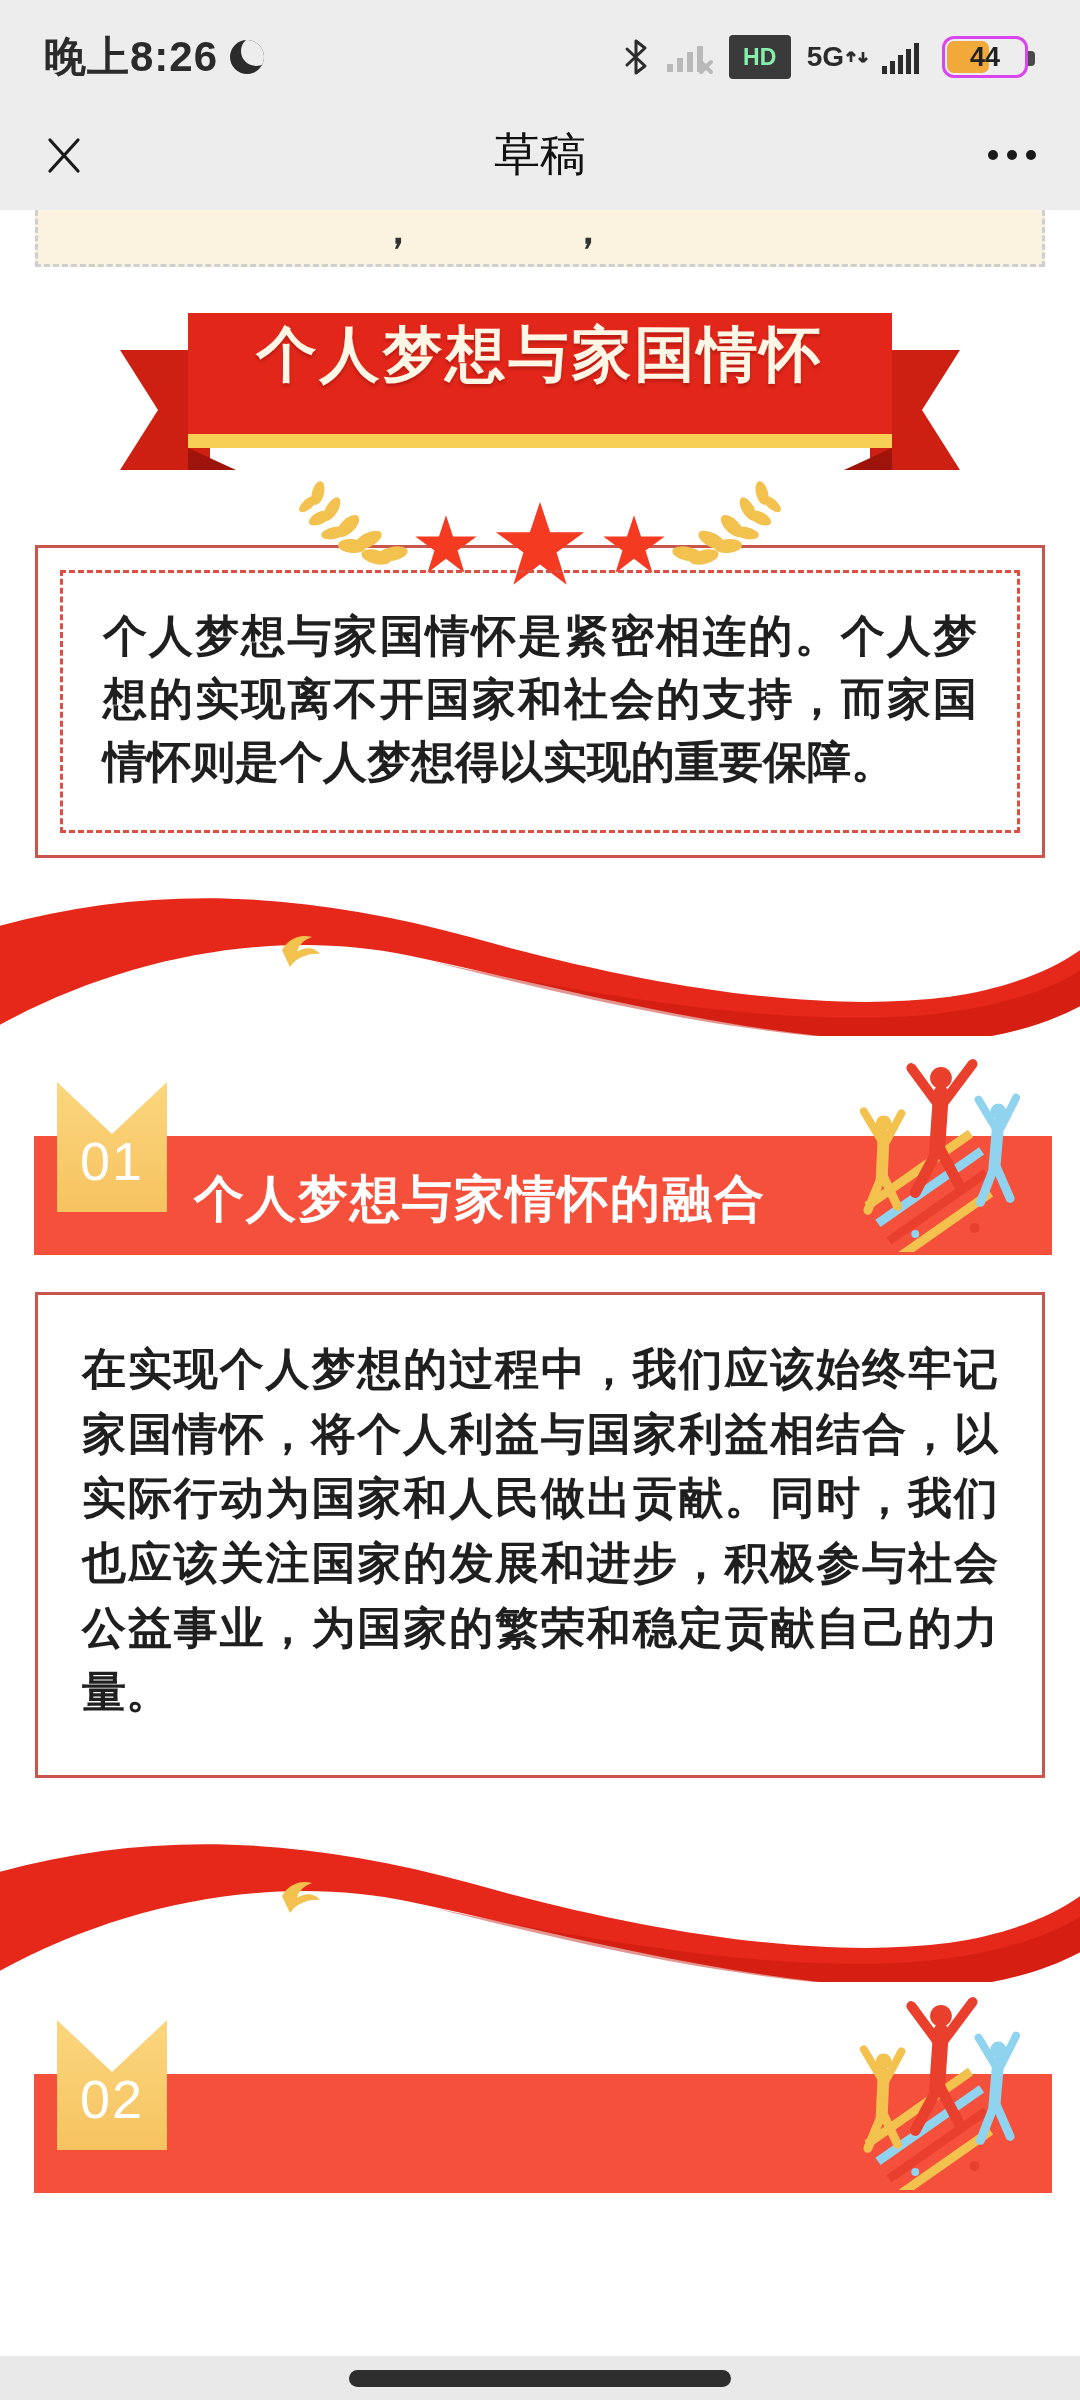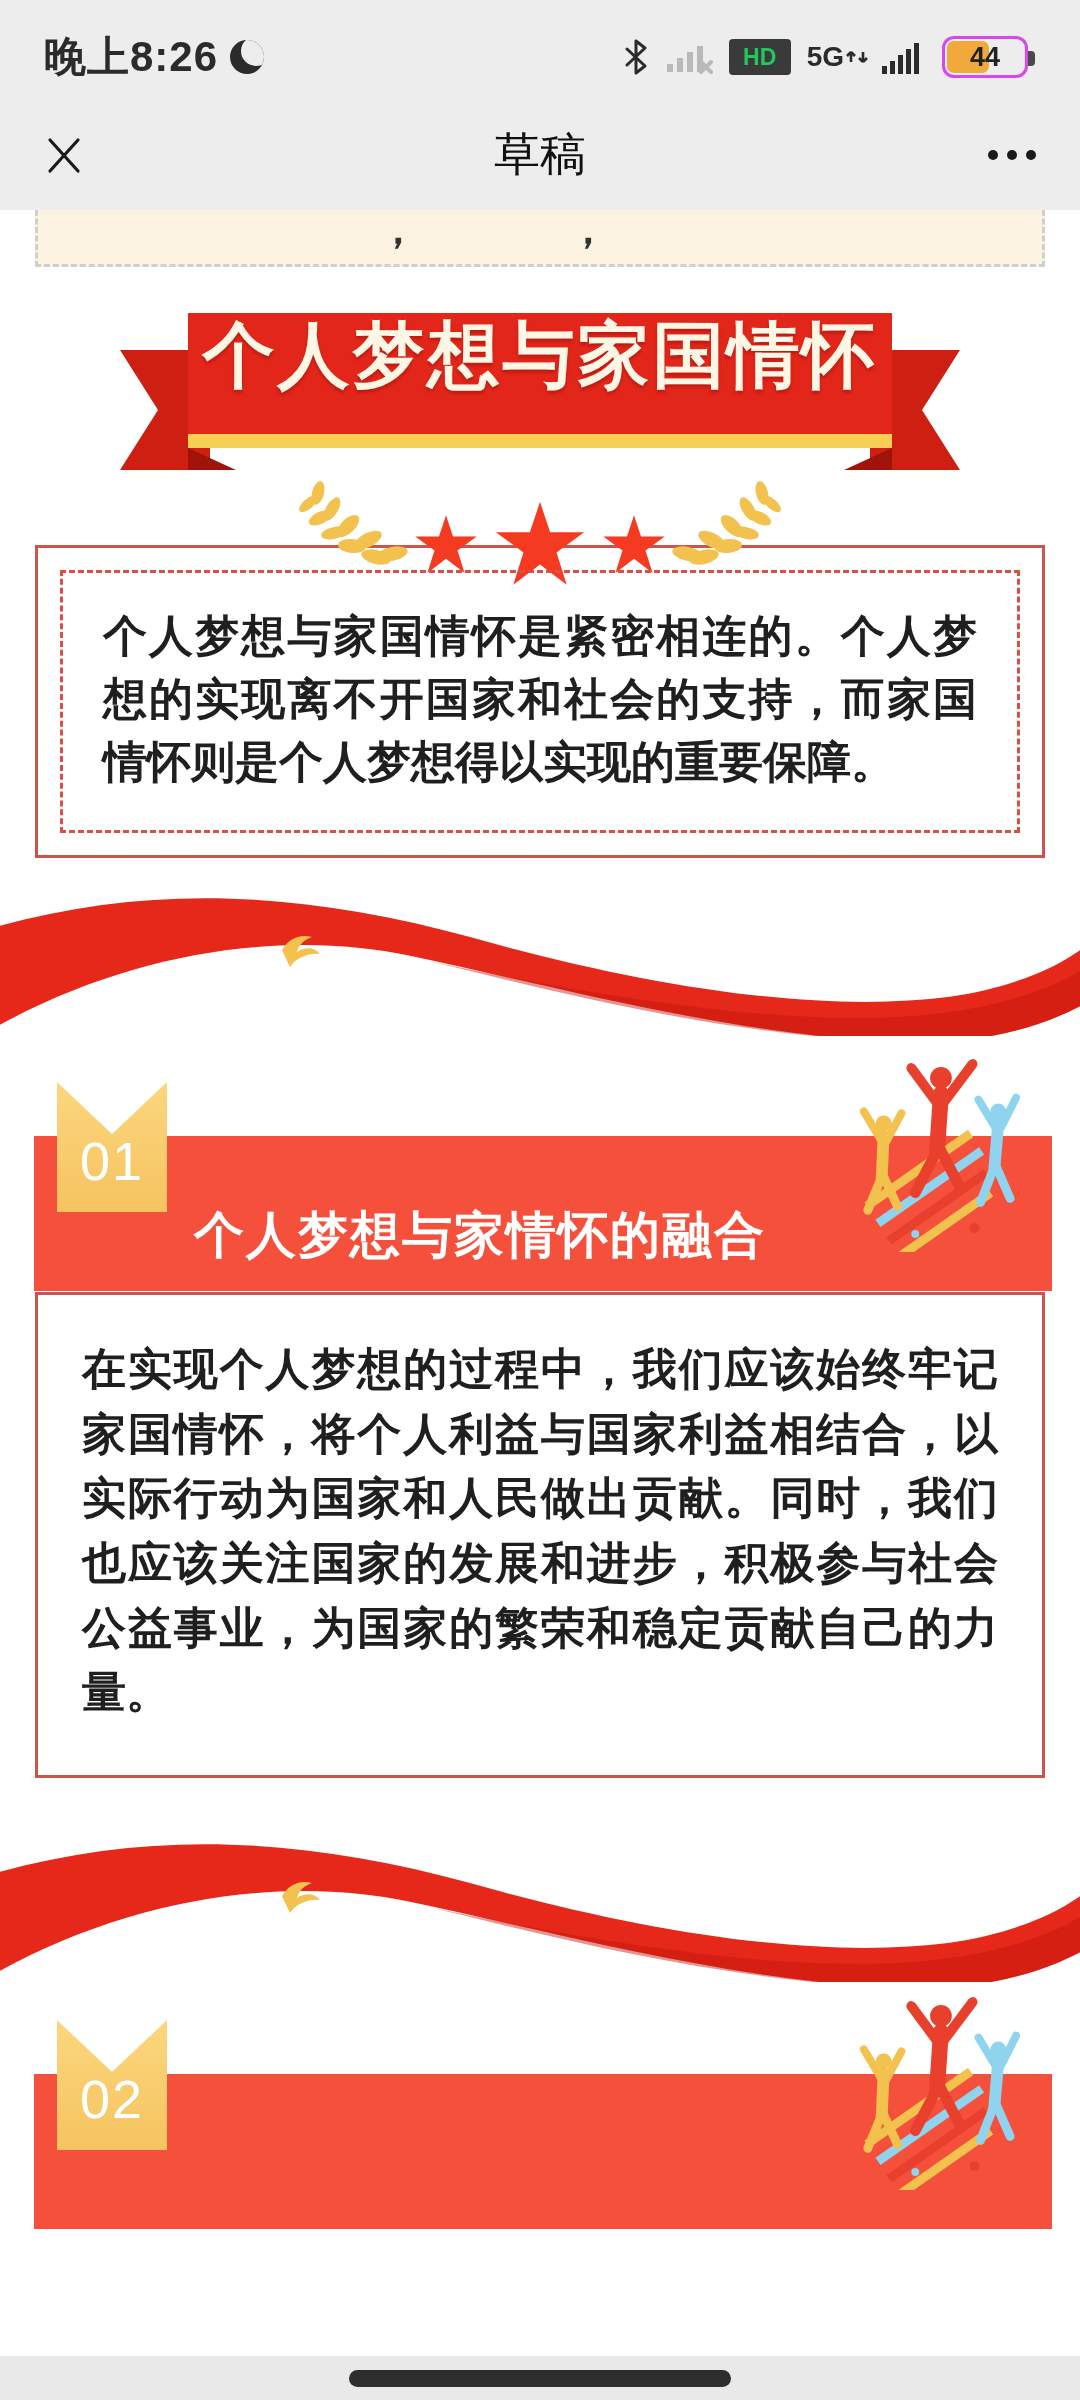--- a/index.html
+++ b/index.html
@@ -7,58 +7,58 @@
   .phone{position:relative;width:1080px;height:2400px;background:#fff;overflow:hidden;}
 
   
   .topbar{height:210px;background:var(--header-bg,#ededed);}
   .status{height:100px;display:flex;align-items:center;padding:14px 44px 0 44px;box-sizing:border-box;}
   .time{font-size:42px;font-weight:600;color:#2b2b2b;letter-spacing:1px;}
   .moon{width:34px;height:34px;border-radius:50%;background:#2b2b2b;position:relative;overflow:hidden;margin-left:12px;}
   .moon::after{content:"";position:absolute;left:11px;top:-4px;width:30px;height:30px;border-radius:50%;background:var(--header-bg,#ededed);}
   .status-spacer{flex:1;}
   .sicons{display:flex;align-items:center;gap:16px;}
-  .hd{min-width:50px;height:36px;background:#3a3a3a;border-radius:4px;color:#22c55e;font-size:23px;font-weight:700;display:flex;align-items:center;justify-content:center;padding:0 6px;}
+  .hd{min-width:50px;height:44px;background:#3a3a3a;border-radius:4px;color:#86efac;font-size:23px;font-weight:700;display:flex;align-items:center;justify-content:center;padding:0 6px;}
   .net{display:flex;flex-direction:row;align-items:center;line-height:1;margin-right:-4px;}
   .net-label{font-size:28px;color:#2b2b2b;font-weight:600;}
   .bat{position:relative;width:86px;height:42px;border:3px solid #d946ef;border-radius:12px;box-sizing:border-box;display:flex;align-items:center;justify-content:center;margin-right:8px;}
   .bat-fill{position:absolute;left:2px;top:2px;bottom:2px;width:42px;background:var(--battery-fill,#f2a93b);border-radius:7px;}
   .bat-num{position:relative;z-index:1;font-size:27px;font-weight:600;color:#222;}
   .bat-nub{position:absolute;right:-10px;top:12px;width:7px;height:15px;background:#4a4a4a;border-radius:0 4px 4px 0;}
   .nav{height:110px;display:flex;align-items:center;padding:0 44px;box-sizing:border-box;position:relative;}
   .nav-title{position:absolute;left:0;right:0;text-align:center;font-size:46px;font-weight:400;color:#111;}
   .nav-left,.nav-right{z-index:1;display:flex;align-items:center;}
   .nav-right{margin-left:auto;gap:9px;}
   .dot{width:10px;height:10px;border-radius:50%;background:#1a1a1a;}
 
   
   .article{position:relative;background:#fff;}
   .partial-box{margin:0 35px;height:57px;background:var(--cream-bg,#fbf3df);border:3px dashed #cfcfcf;border-top:none;box-sizing:border-box;position:relative;overflow:hidden;}
   .partial-text{position:absolute;top:-8px;left:340px;font-size:40px;font-weight:700;color:#333;letter-spacing:150px;white-space:nowrap;}
 
   .banner-wrap{position:relative;height:203px;}
   .banner-wrap svg{position:absolute;left:0;top:0;}
-  .banner-title{position:absolute;left:188px;top:46px;width:704px;height:85px;display:flex;align-items:center;justify-content:center;font-size:72px;font-weight:700;color:#fff7e6;letter-spacing:3px;text-shadow:0 3px 3px rgba(120,10,5,.35);}
+  .banner-title{position:absolute;left:188px;top:46px;width:704px;height:85px;display:flex;align-items:center;justify-content:center;font-size:60px;font-weight:700;color:#fff7e6;letter-spacing:3px;text-shadow:0 3px 3px rgba(120,10,5,.35);}
 
   .intro-box{margin:75px 35px 0;height:313px;border:3px solid var(--border-red,#c9554c);box-sizing:border-box;position:relative;}
   .intro-inner{position:absolute;left:22px;right:22px;top:22px;bottom:22px;border:3px dashed var(--dashed-red,#dd4f42);box-sizing:border-box;padding:32px 40px;font-size:44px;font-weight:700;color:var(--text-dark,#1f1f1f);line-height:1.43;text-align:justify;}
   .laurel{position:absolute;width:112px;height:88px;top:-70px;}
   .laurel.left{left:258px;}
   .laurel.right{right:258px;transform:scaleX(-1);}
   .stars{position:absolute;left:50%;top:-48px;transform:translateX(-50%);display:flex;align-items:center;gap:16px;}
   .stars svg{display:block;}
 
   .wave{display:block;width:1080px;height:140px;margin-top:38px;}
   .wave.second{margin-top:64px;}
 
   .sec{position:relative;height:205px;margin-top:18px;}
   .sec.second{margin-top:10px;}
   .crowd{position:absolute;right:58px;top:0;width:168px;height:198px;z-index:2;}
   .bookmark{position:absolute;left:57px;top:28px;width:110px;height:130px;z-index:3;background:linear-gradient(180deg,var(--bookmark-yellow-1,#fbd67e),var(--bookmark-yellow-2,#f6c360));clip-path:polygon(0 0,50% 40%,100% 0,100% 100%,0 100%);display:flex;align-items:flex-end;justify-content:center;padding-bottom:20px;box-sizing:border-box;font-size:54px;font-weight:500;color:#fff;letter-spacing:2px;}
-  .sec-bar{position:absolute;left:34px;right:28px;top:82px;height:155px;background:var(--bar-red,#f4503b);display:flex;align-items:flex-end;padding:0 0 22px 160px;box-sizing:border-box;z-index:1;}
+  .sec-bar{position:absolute;left:34px;right:28px;top:82px;height:119px;background:var(--bar-red,#f4503b);display:flex;align-items:flex-end;padding:0 0 22px 160px;box-sizing:border-box;z-index:1;}
   .sec-title{font-size:50px;font-weight:700;color:#fff;letter-spacing:2px;}
 
   .body-box{margin:33px 35px 0;border:3px solid var(--border-red,#c9554c);box-sizing:border-box;padding:42px 44px 50px;font-size:44px;font-weight:700;color:var(--text-dark,#1f1f1f);line-height:1.47;text-align:justify;}
   .body-box p{margin:0;}
   .body-box p + p{margin-top:46px;}
 
   .bottom-strip{position:absolute;left:0;right:0;bottom:0;height:44px;background:var(--bottom-strip,#e9e9e9);z-index:9;}
   .home{position:absolute;left:50%;bottom:13px;transform:translateX(-50%);width:382px;height:17px;border-radius:10px;background:var(--home-indicator,#2e2e2e);}
 </style>
 </head>

